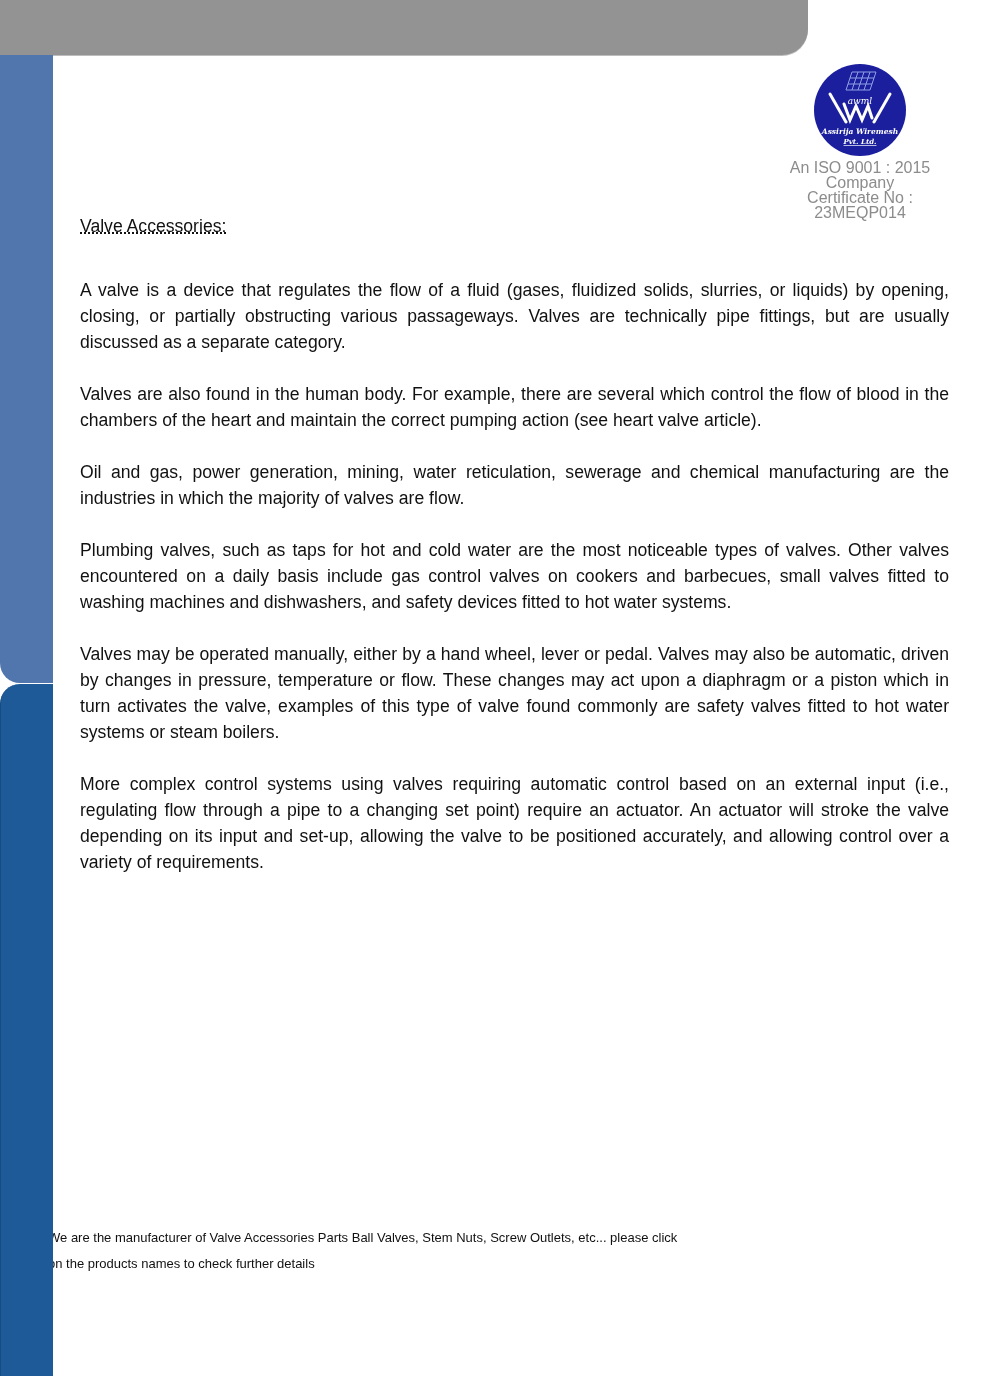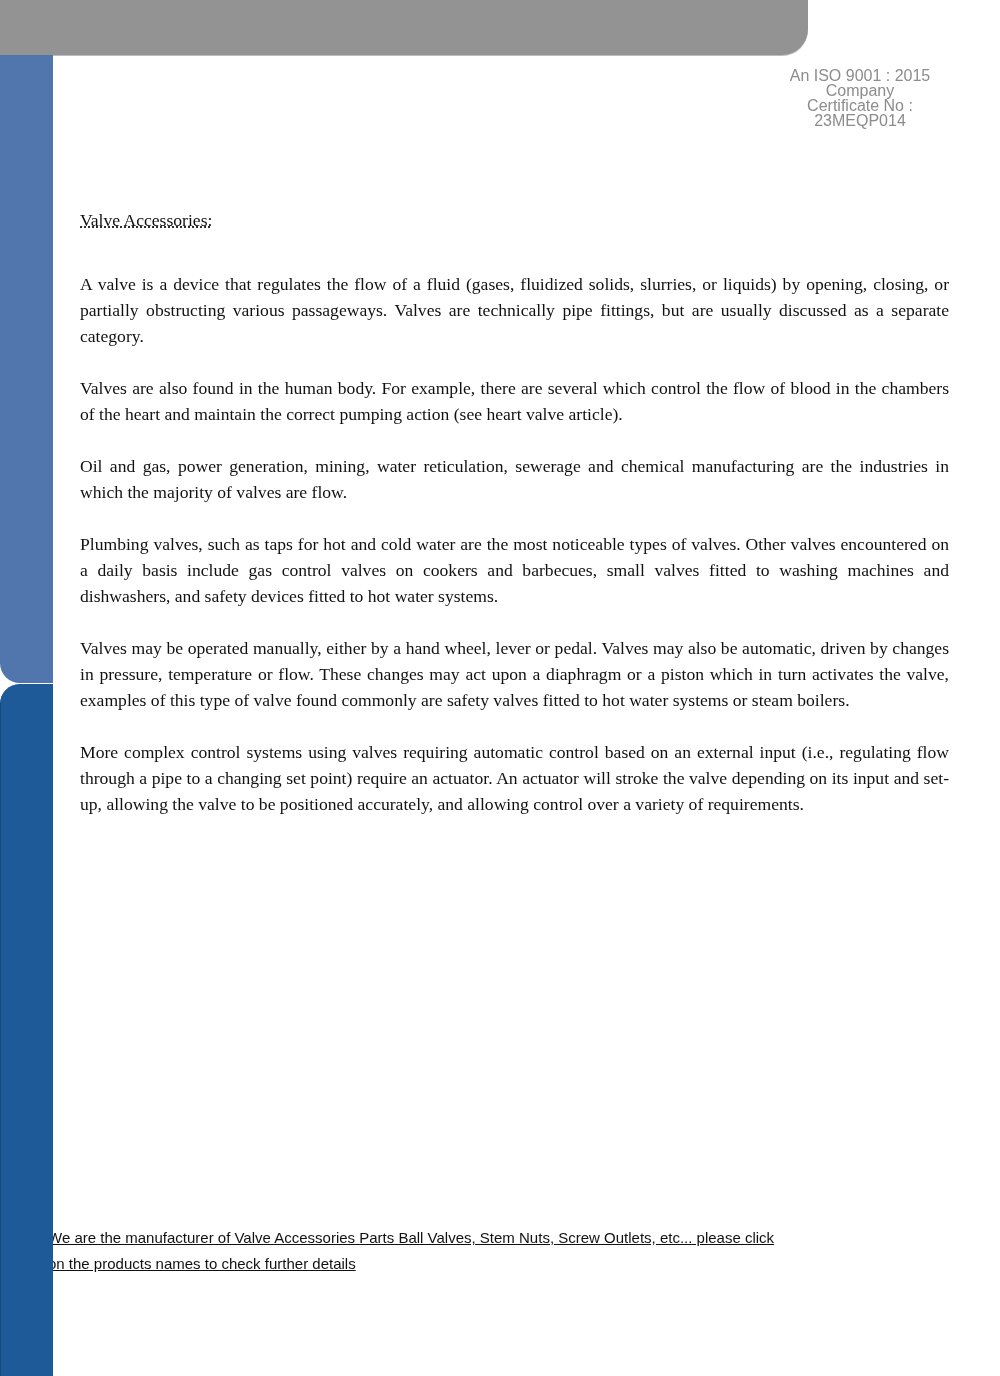--- a/index.html
+++ b/index.html
@@ -67,68 +67,83 @@
       top: 0;
     }
     .iso-line {
       font-size: 16px;
       color: #8c8c8c;
       line-height: 15px;
     }
     .content {
       position: absolute;
       left: 80px;
-      top: 207px;
+      top: 213px;
       width: 869px;
       font-size: 17.6px;
       line-height: 26px;
-      font-family: Liberation Serif, serif;
     }
     .heading {
       display: inline-block;
       font-size: 17.6px;
       text-decoration: underline;
       text-decoration-style: dotted;
       margin: 0 0 26px 0;
       padding: 0;
       font-weight: normal;
     }
     .para {
       text-align: justify;
       margin: 12px 0 26px 0;
     }
     .footer-text {
       position: absolute;
       left: 48px;
       top: 1225px;
       width: 950px;
-      font-size: 15px;
+      font-size: 13px;
       line-height: 26px;
       color: #111111;
       white-space: nowrap;
       overflow: hidden;
       z-index: 0;
-      text-decoration: underline;
     }
     .side-bar-lower { z-index: 1; }
   </style>
 </head>
 <body>
 
 <div class="top-bar"></div>
 <div class="side-bar-upper"></div>
 
 <div class="footer-text">
   <div>We are the manufacturer of Valve Accessories Parts Ball Valves, Stem Nuts, Screw Outlets, etc... please click</div>
   <div>on the products names to check further details</div>
 </div>
 
 <div class="side-bar-lower"></div>
 
 <div class="logo-block">
+  <div class="logo-circle">
+    <svg width="92" height="92" viewBox="0 0 92 92">
+      <g stroke="#8fa0e6" stroke-width="1" fill="none">
+        <path d="M38 8 L62 8 L56 26 L32 26 Z"></path>
+        <path d="M44 8 L38 26 M50 8 L44 26 M56 8 L50 26"></path>
+        <path d="M36 14 L60 14 M34 20 L58 20"></path>
+      </g>
+      <g stroke="#ffffff" stroke-width="3" fill="none" stroke-linecap="round">
+        <path d="M16 30 L32 58"></path>
+        <path d="M76 30 L60 58"></path>
+        <path d="M30 40 L36 56 L42 42 L48 56 L54 42 L58 54"></path>
+      </g>
+      <text x="46" y="40" fill="#ffffff" font-size="9" font-style="italic" text-anchor="middle" font-family="DejaVu Serif, serif">awml</text>
+      <text x="46" y="70" fill="#ffffff" font-size="7.5" font-style="italic" font-weight="bold" text-anchor="middle" font-family="DejaVu Serif, serif">Assirija Wiremesh</text>
+      <text x="46" y="80" fill="#ffffff" font-size="7" font-style="italic" font-weight="bold" text-anchor="middle" font-family="DejaVu Serif, serif" text-decoration="underline">Pvt. Ltd.</text>
+    </svg>
+  </div>
   <div class="iso-line" style="margin-top:4px;">An ISO 9001 : 2015 Company</div>
   <div class="iso-line">Certificate No : 23MEQP014</div>
 </div>
 
 <div class="content">
   <h1 class="heading">Valve Accessories:</h1>
   <p class="para">A valve is a device that regulates the flow of a fluid (gases, fluidized solids, slurries, or liquids) by opening, closing, or partially obstructing various passageways. Valves are technically pipe fittings, but are usually discussed as a separate category.</p>
   <p class="para">Valves are also found in the human body. For example, there are several which control the flow of blood in the chambers of the heart and maintain the correct pumping action (see heart valve article).</p>
   <p class="para">Oil and gas, power generation, mining, water reticulation, sewerage and chemical manufacturing are the industries in which the majority of valves are flow.</p>
   <p class="para">Plumbing valves, such as taps for hot and cold water are the most noticeable types of valves. Other valves encountered on a daily basis include gas control valves on cookers and barbecues, small valves fitted to washing machines and dishwashers, and safety devices fitted to hot water systems.</p>

